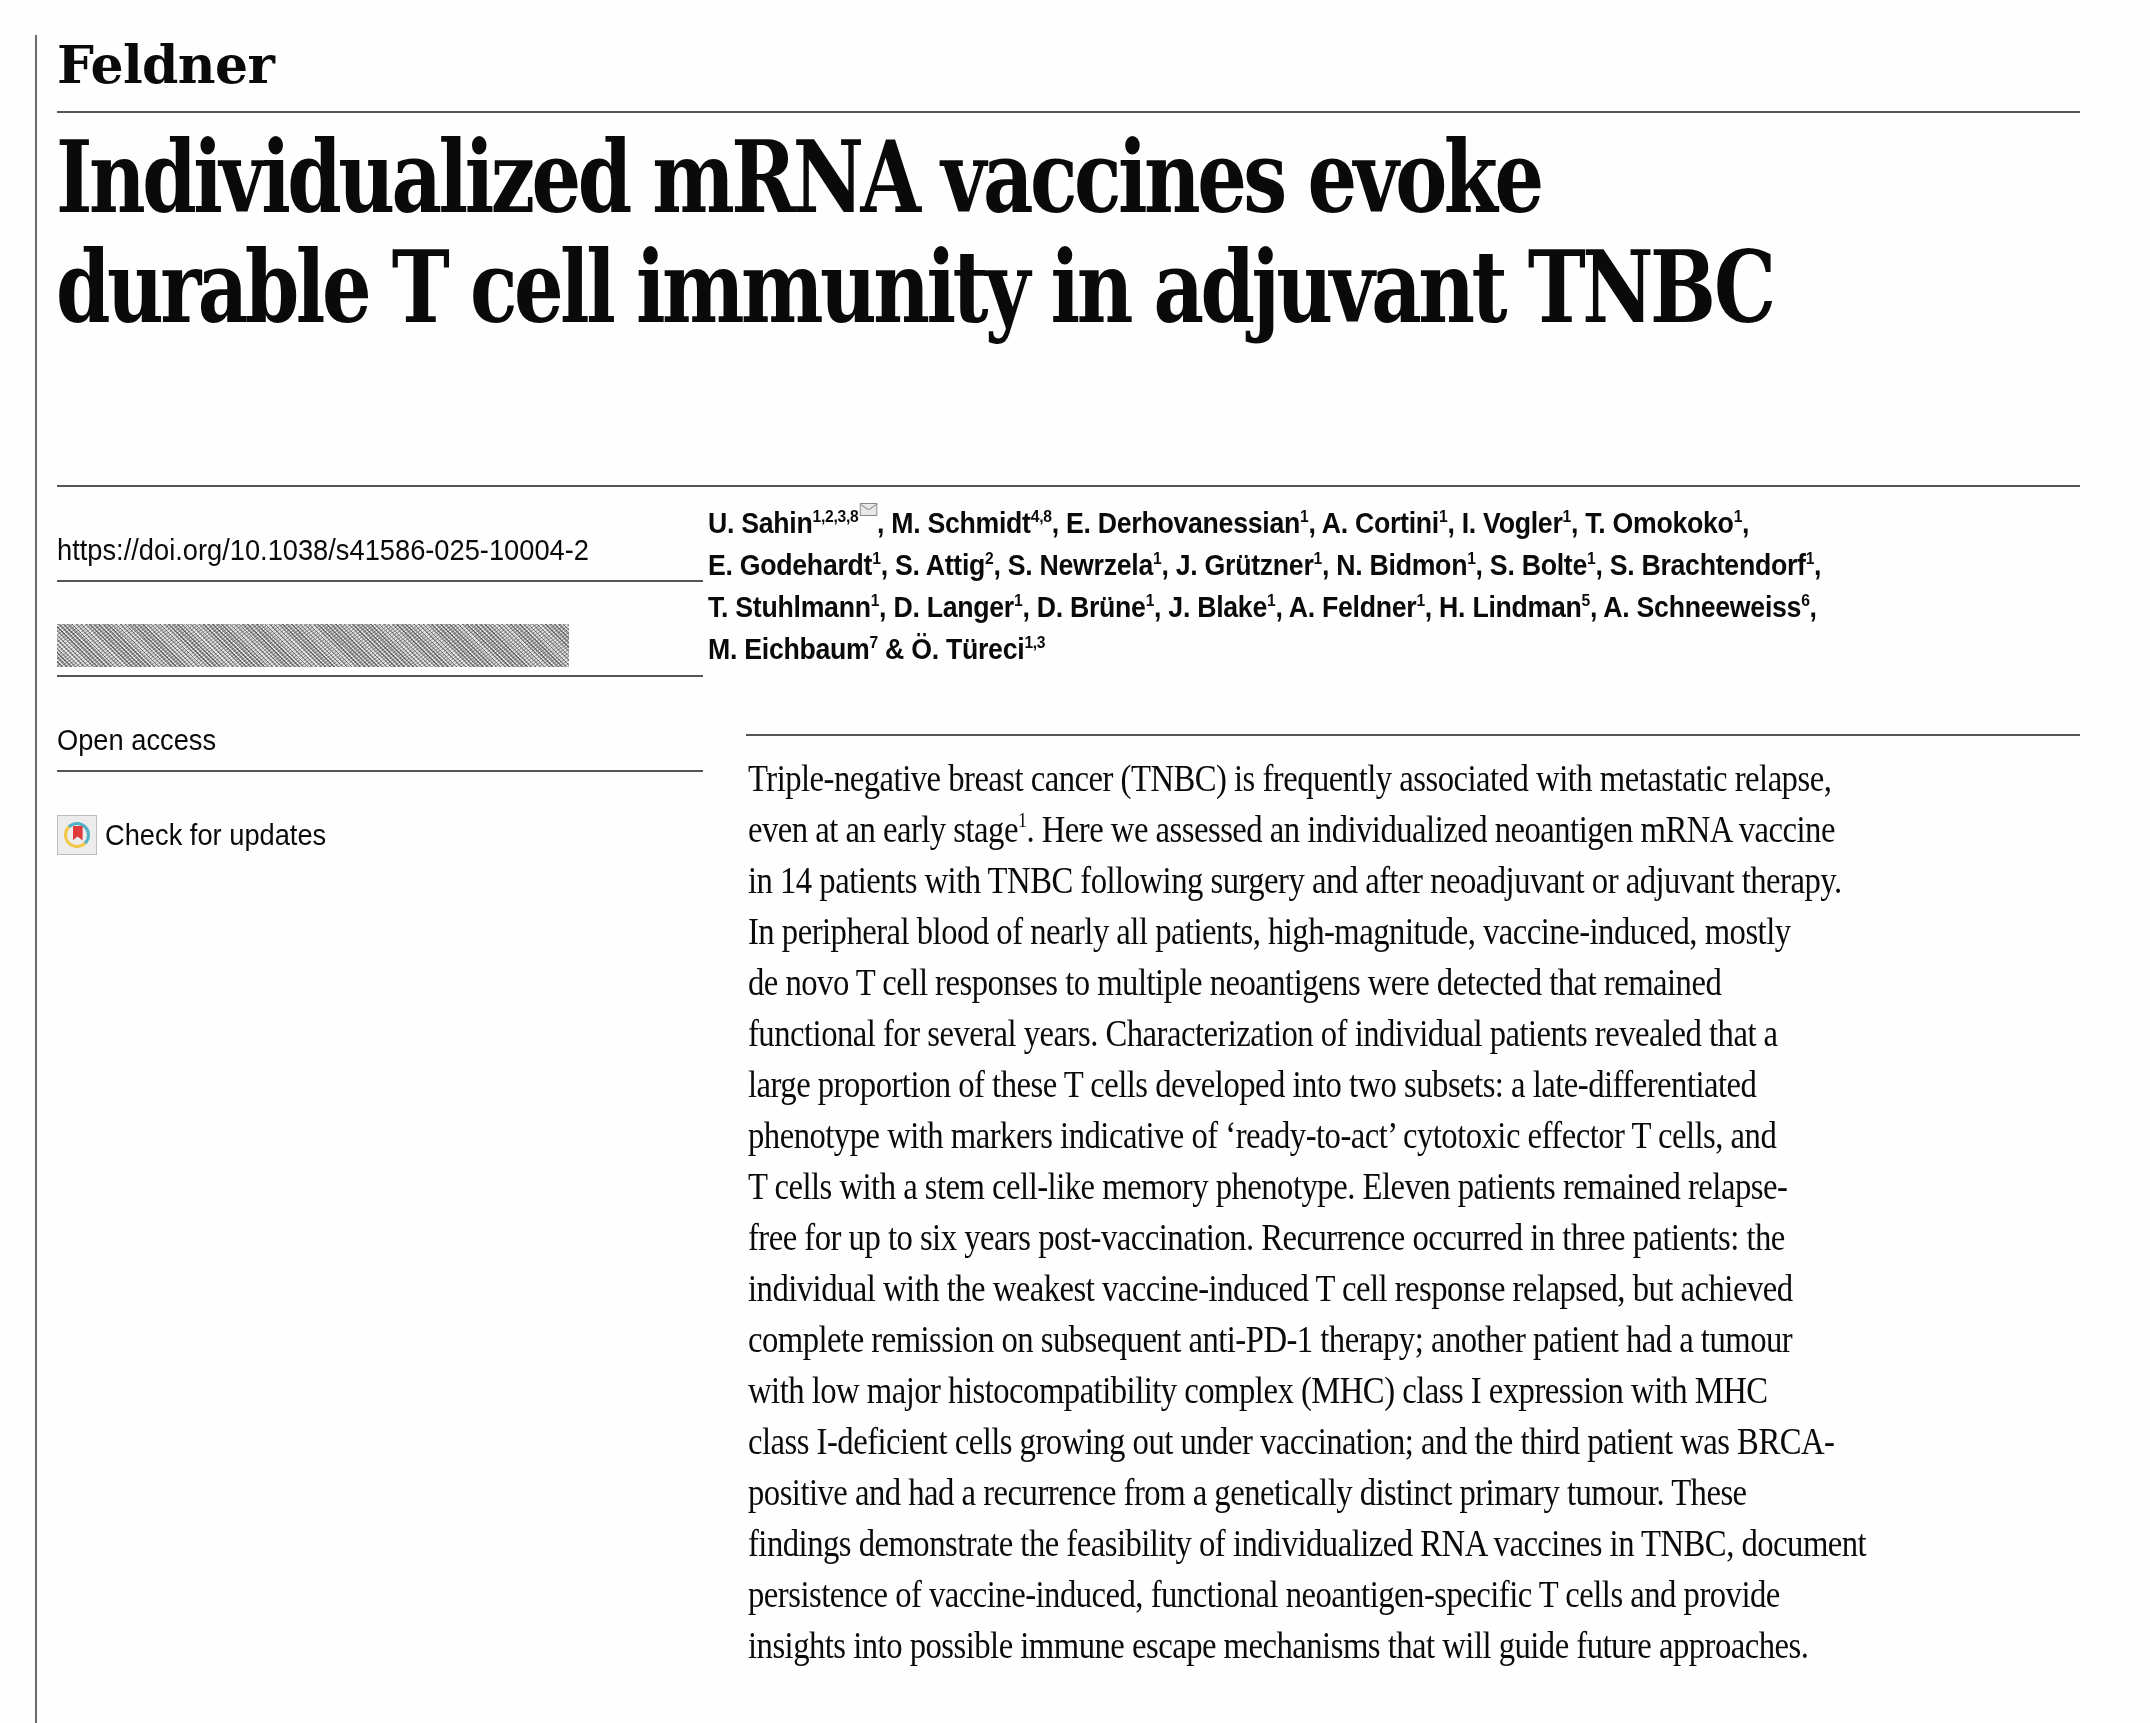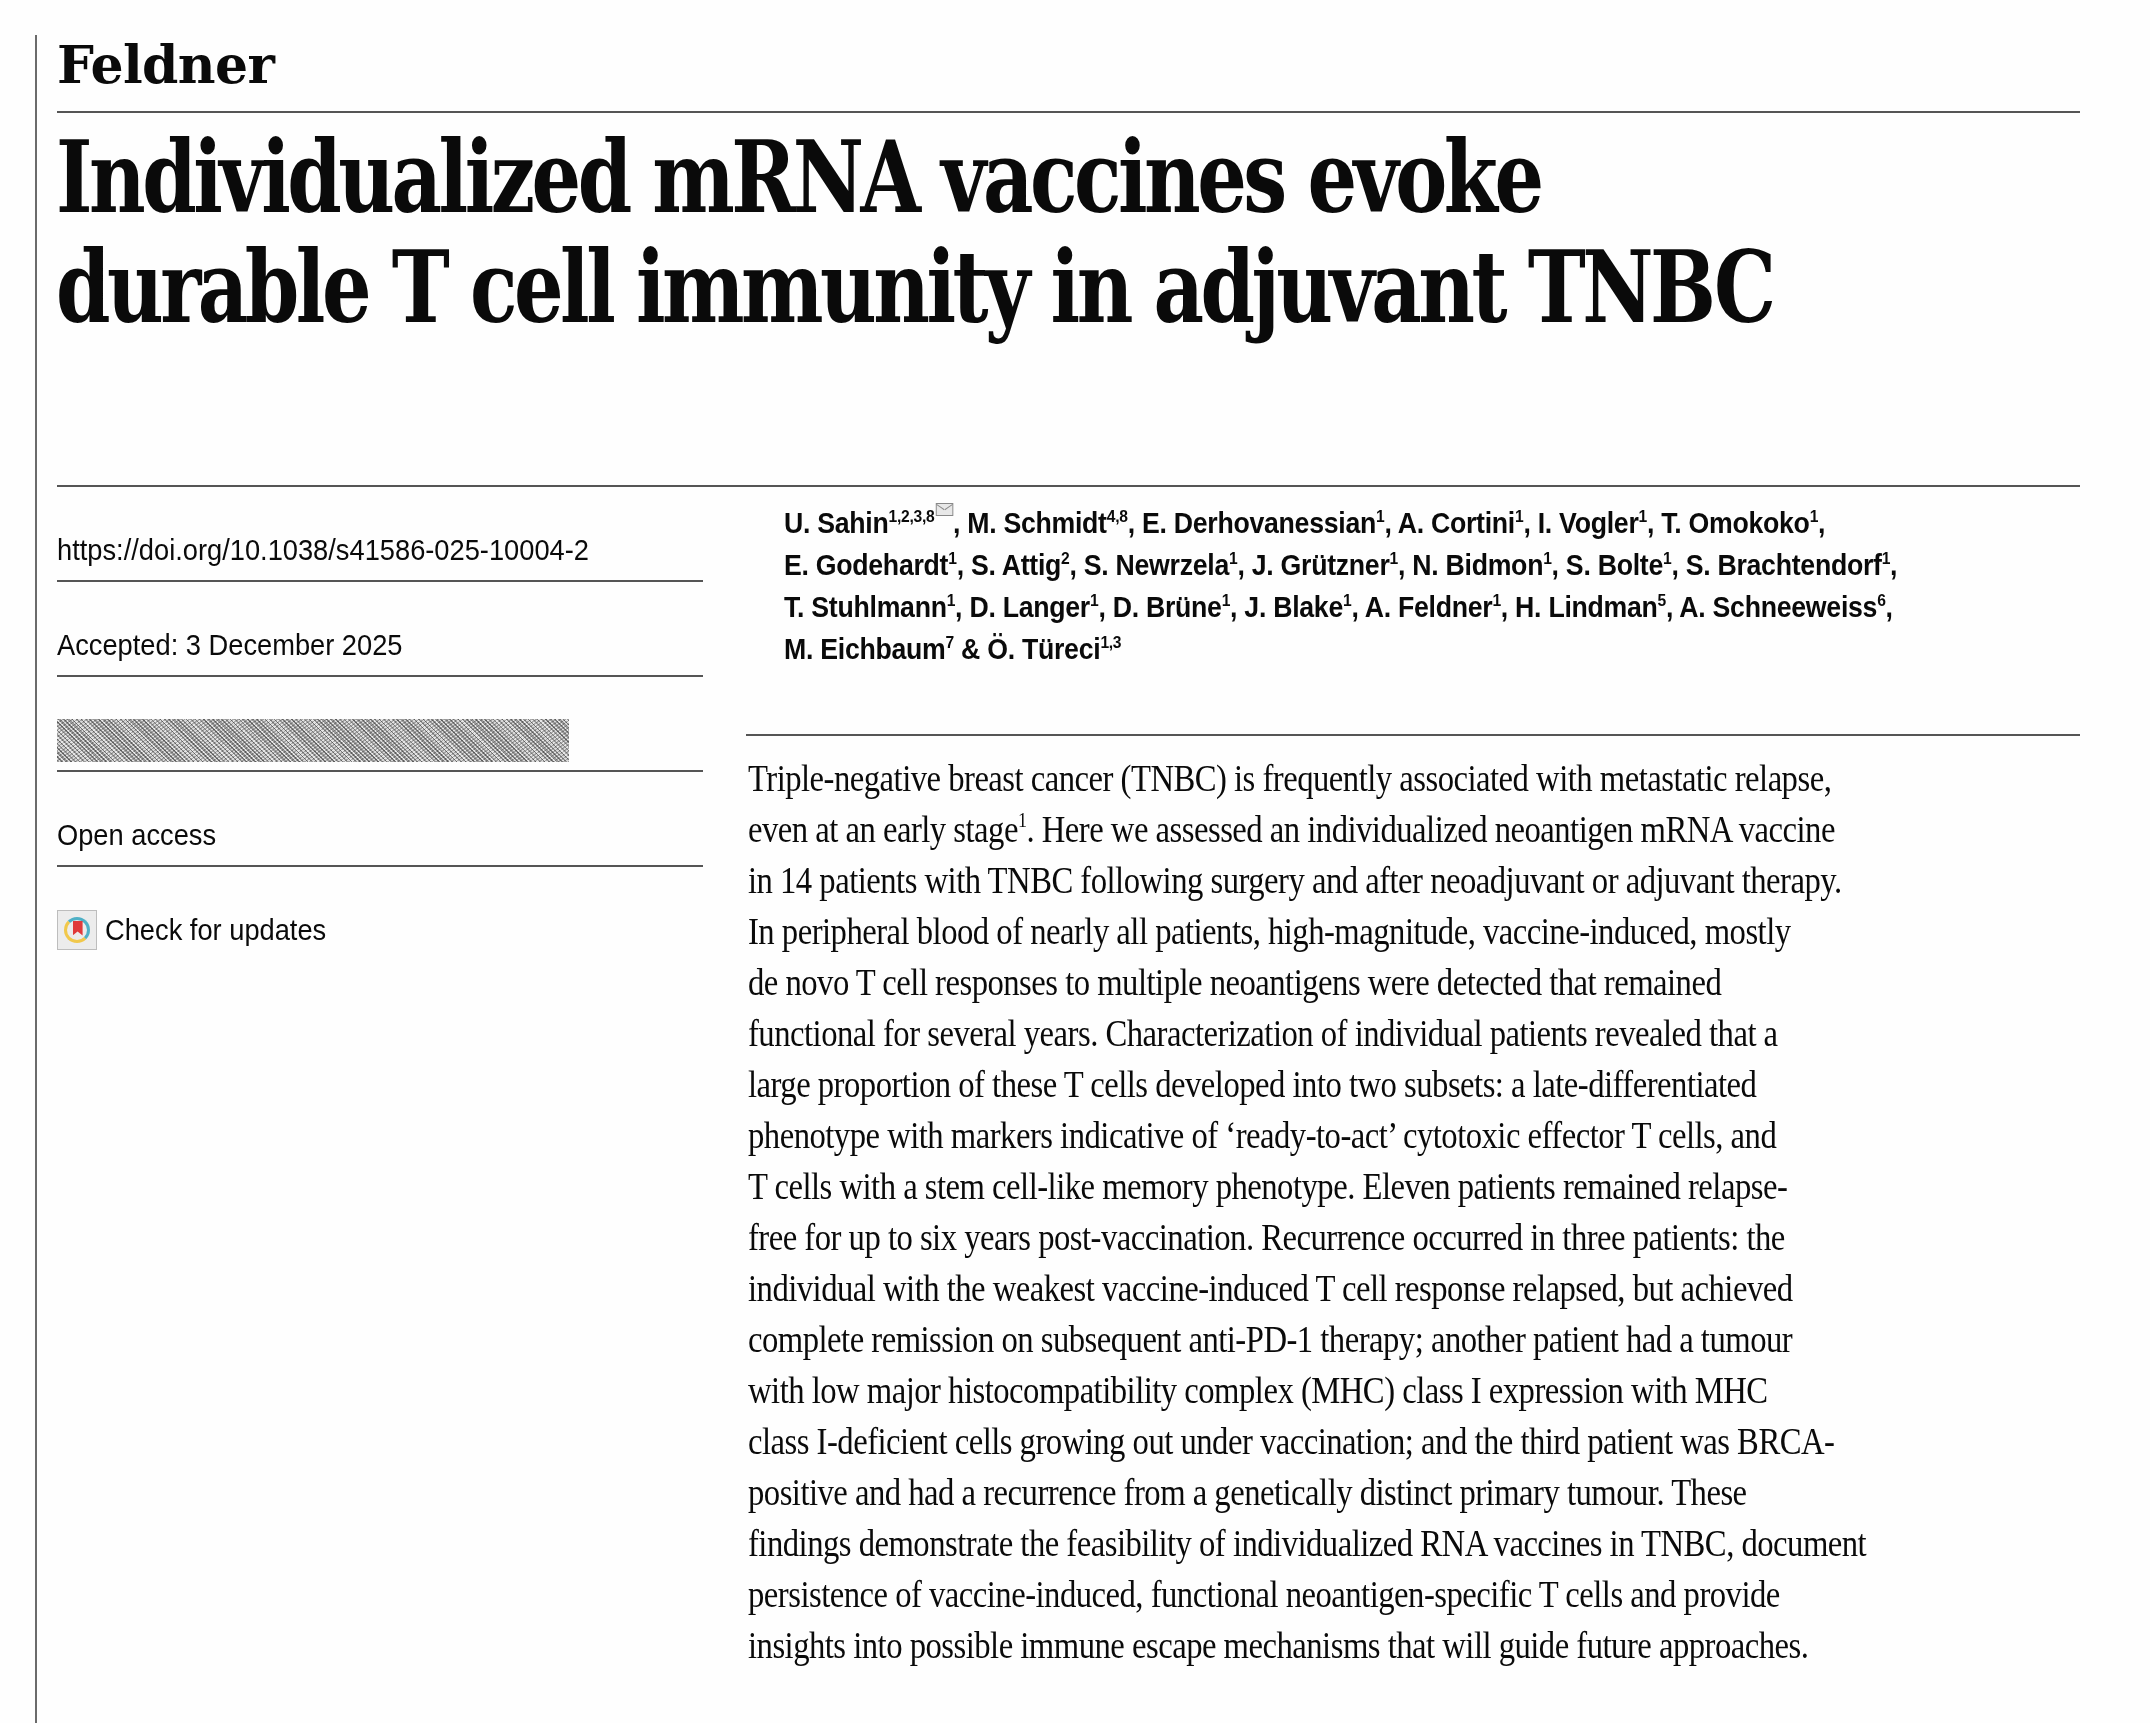--- a/index.html
+++ b/index.html
@@ -19,21 +19,21 @@
   .meta-row { height: 60px; border-bottom: 2.2px solid #555; display: flex; align-items: center; white-space: nowrap; margin-top: 33px; }
   .meta-row .txt { display: inline-block; transform-origin: 0 50%; transform: scaleX(0.94); }
   .meta-row.noline { border-bottom: none; }
   .redacted { width: 512px; height: 43px; background:
       repeating-linear-gradient(45deg, #9a9a9a 0 1.7px, #d8d8d8 1.7px 3.4px, #7c7c7c 3.4px 4.5px, #e6e6e6 4.5px 6.2px),
       repeating-linear-gradient(-35deg, rgba(0,0,0,.25) 0 1.1px, rgba(255,255,255,.35) 1.1px 2.8px); background-blend-mode: multiply; }
   .updates-icon { width: 40px; height: 40px; border: 1.7px solid #bdbdbd; background: #ececec; box-sizing: border-box; margin-right: 7.8px; position: relative; }
   .updates-icon .ring { position: absolute; left: 5.6px; top: 5.6px; width: 26px; height: 26px; border-radius: 50%; border: 3.4px solid #4fb0c6; border-bottom-color: #f1c84b; border-left-color: #f1c84b; box-sizing: border-box; }
   .updates-icon .mark { position: absolute; left: 14.6px; top: 10px; width: 10px; height: 14.6px; background: #e03a3a; clip-path: polygon(0 0,100% 0,100% 100%,50% 72%,0 100%); }
 
-  .authors { position: absolute; left: 784px; top: 502px; width: 1344px; font-family: "Liberation Sans", sans-serif; font-weight: bold; font-size: 29px; line-height: 42px; letter-spacing: -0.3px; }
+  .authors { position: absolute; left: 708px; top: 502px; width: 1344px; font-family: "Liberation Sans", sans-serif; font-weight: bold; font-size: 29px; line-height: 42px; letter-spacing: -0.3px; }
   .authors .aline { display: block; white-space: nowrap; transform-origin: 0 0; transform: scaleX(0.92); }
   .authors sup { font-size: 17px; font-weight: bold; vertical-align: 11.2px; line-height: 0; }
   .mail { display: inline-block; width: 19px; height: 13.4px; border: 1.1px solid #888; background: #e8e8e8; position: relative; vertical-align: 17px; margin-left: 1.1px; box-sizing: border-box; }
   .mail:before, .mail:after { content: ""; position: absolute; top: 0; width: 10px; height: 1.1px; background: #888; }
   .mail:before { left: 0; transform-origin: 0 0; transform: rotate(32deg); }
   .mail:after { right: 0; transform-origin: 100% 0; transform: rotate(-32deg); }
 
   .rule.abs { left: 746px; top: 734px; width: 1334px; }
   .abstract { position: absolute; left: 748px; top: 753px; width: 1456px; font-family: "Liberation Serif", serif; font-size: 38px; line-height: 51px; letter-spacing: -0.6px; }
   .abstract .pline { display: block; white-space: nowrap; transform-origin: 0 0; transform: scaleX(0.86); }
@@ -50,23 +50,20 @@
 <h1 class="title">
   <span class="line">Individualized mRNA vaccines evoke</span>
   <span class="line">durable T cell immunity in adjuvant TNBC</span>
 </h1>
 
 <div class="rule sep"></div>
 
 <div class="meta">
   <div class="meta-row">
     <a class="txt">https://doi.org/10.1038/s41586-025-10004-2</a>
-  </div>
-  <div class="meta-row">
-    <span class="txt">Accepted: 3 December 2025</span>
   </div>
   <div class="meta-row">
     <div class="redacted"></div>
   </div>
   <div class="meta-row">
     <span class="txt">Open access</span>
   </div>
   <div class="meta-row noline">
     <span class="updates-icon">
       <span class="ring"></span>

